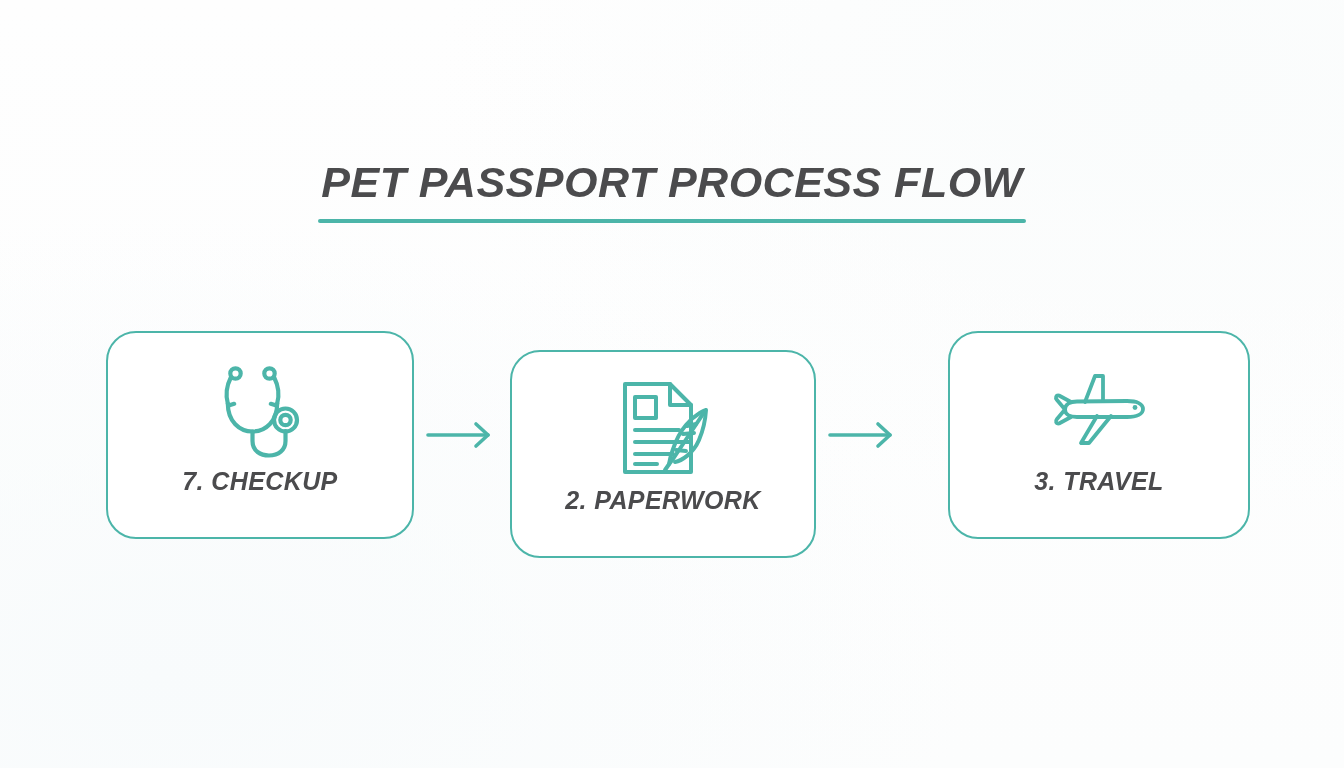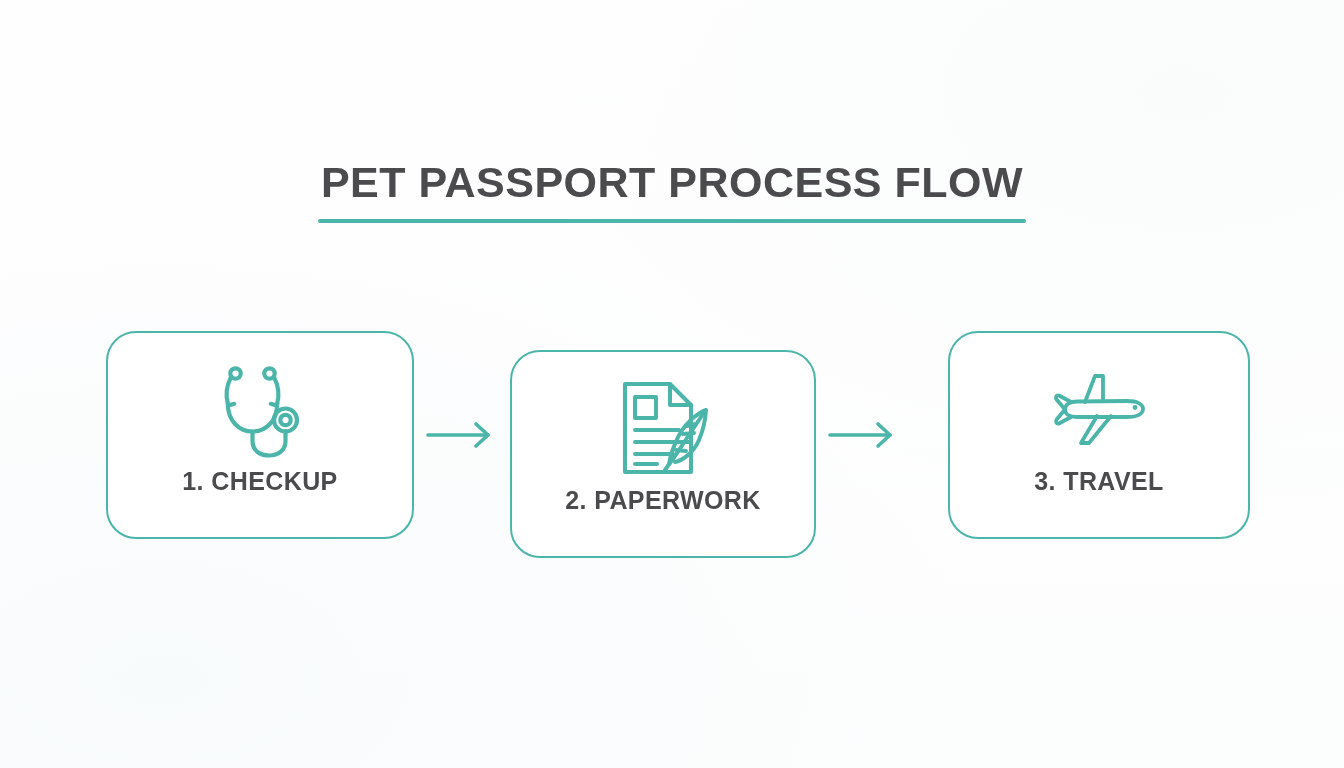--- a/index.html
+++ b/index.html
@@ -21,20 +21,21 @@
     background:
       radial-gradient(ellipse at 12% 88%, #f8fbfc 0%, rgba(252,253,253,0) 48%),
       radial-gradient(ellipse at 88% 12%, #fafcfc 0%, rgba(253,253,253,0) 45%),
       linear-gradient(180deg, #fefefe 0%, #fcfdfd 100%);
     pointer-events: none;
   }
 
   .stage {
     position: absolute;
     inset: 0;
+    font-style: italic;
   }
 
   
   .title-block {
     position: absolute;
     left: 0;
     right: 0;
     top: 160px;
     text-align: center;
   }
@@ -143,21 +144,21 @@
 
           <path d="M18.6 46.5 L24.2 44.8"></path>
           <path d="M66.4 46.5 L60.8 44.8"></path>
 
           <path d="M42.5 72.5 L42.5 82 C42.5 92 50.5 96.5 59 96.5 C68.5 96.5 75.5 91 75.5 82 L75.5 72"></path>
 
           <circle cx="75.5" cy="61" r="11.5"></circle>
           <circle cx="75.5" cy="61" r="5.2"></circle>
         </svg>
       </div>
-      <div class="card-label">1. CHECKUP</div>
+      <div class="card-label">7. CHECKUP</div>
     </div>
 
     <div class="arrow">
       <svg width="72" height="28" viewBox="0 0 72 28" fill="none" stroke="#4cb5a9" stroke-width="3.6" stroke-linecap="round" stroke-linejoin="round">
         <path d="M2 14 L62 14"></path>
         <path d="M50 3 L62 14 L50 25"></path>
       </svg>
     </div>
 
     <div class="card card-2">

